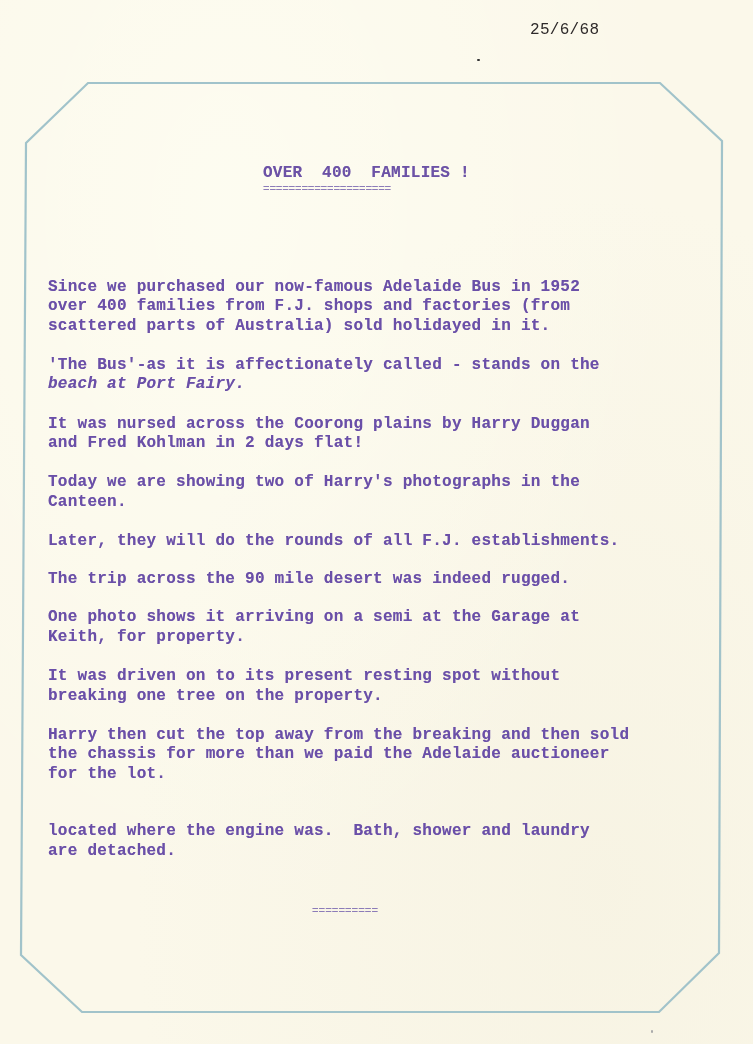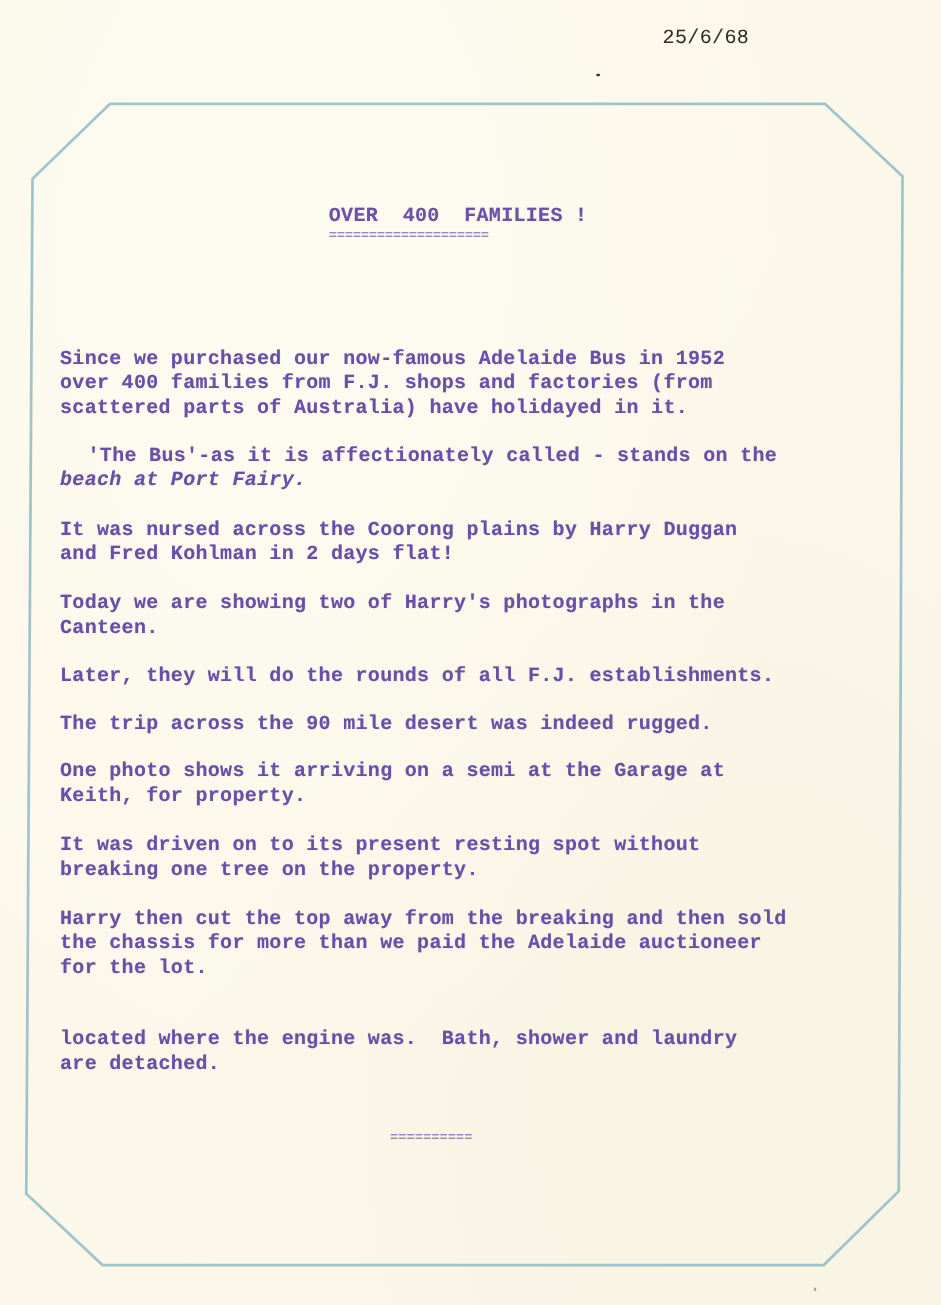--- a/index.html
+++ b/index.html
@@ -91,23 +91,23 @@
   </svg>
 
   <p class="date">25/6/68</p>
   <div class="speck" style="left:477px; top:59px;"></div>
 
   <p class="typed title">OVER  400  FAMILIES !</p>
   <p class="typed title-rule">====================</p>
 
   <p class="typed para" style="top:278px;">Since we purchased our now-famous Adelaide Bus in 1952</p>
   <p class="typed para" style="top:297px;">over 400 families from F.J. shops and factories (from</p>
-  <p class="typed para" style="top:317px;">scattered parts of Australia) have holidayed in it.</p>
+  <p class="typed para" style="top:317px;">scattered parts of Australia) sold holidayed in it.</p>
 
-  <p class="typed para" style="top:356px;margin-left:22px;">'The Bus'-as it is affectionately called - stands on the</p>
+  <p class="typed para" style="top:356px;">'The Bus'-as it is affectionately called - stands on the</p>
   <p class="typed para" style="top:375px;font-style:italic;">beach at Port Fairy.</p>
 
   <p class="typed para" style="top:415px;">It was nursed across the Coorong plains by Harry Duggan</p>
   <p class="typed para" style="top:434px;">and Fred Kohlman in 2 days flat!</p>
 
   <p class="typed para" style="top:473px;">Today we are showing two of Harry's photographs in the</p>
   <p class="typed para" style="top:493px;">Canteen.</p>
 
   <p class="typed para" style="top:532px;">Later, they will do the rounds of all F.J. establishments.</p>
 

